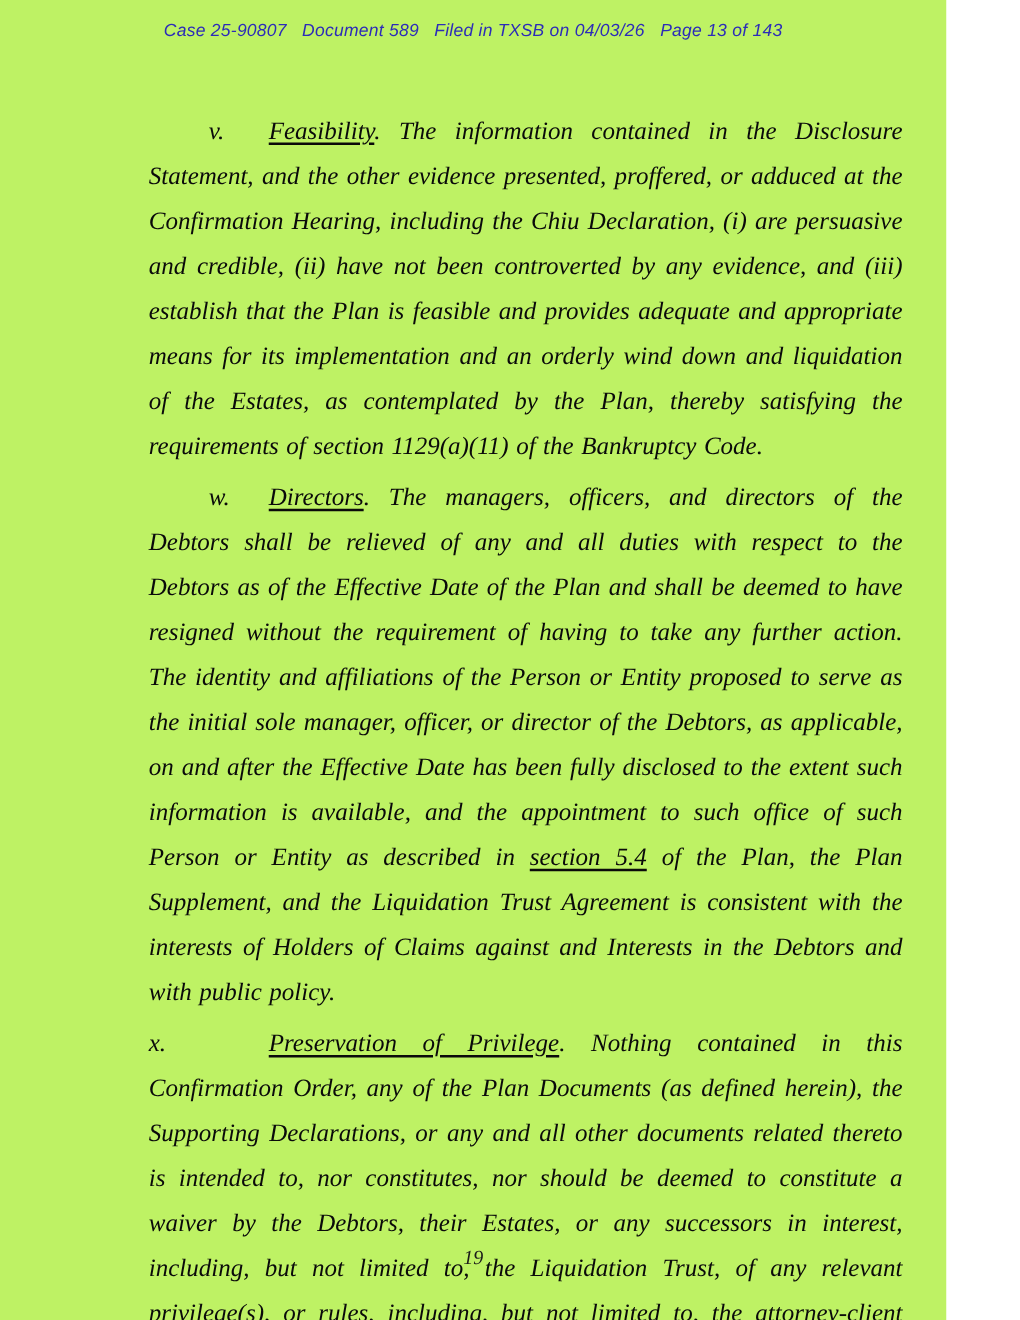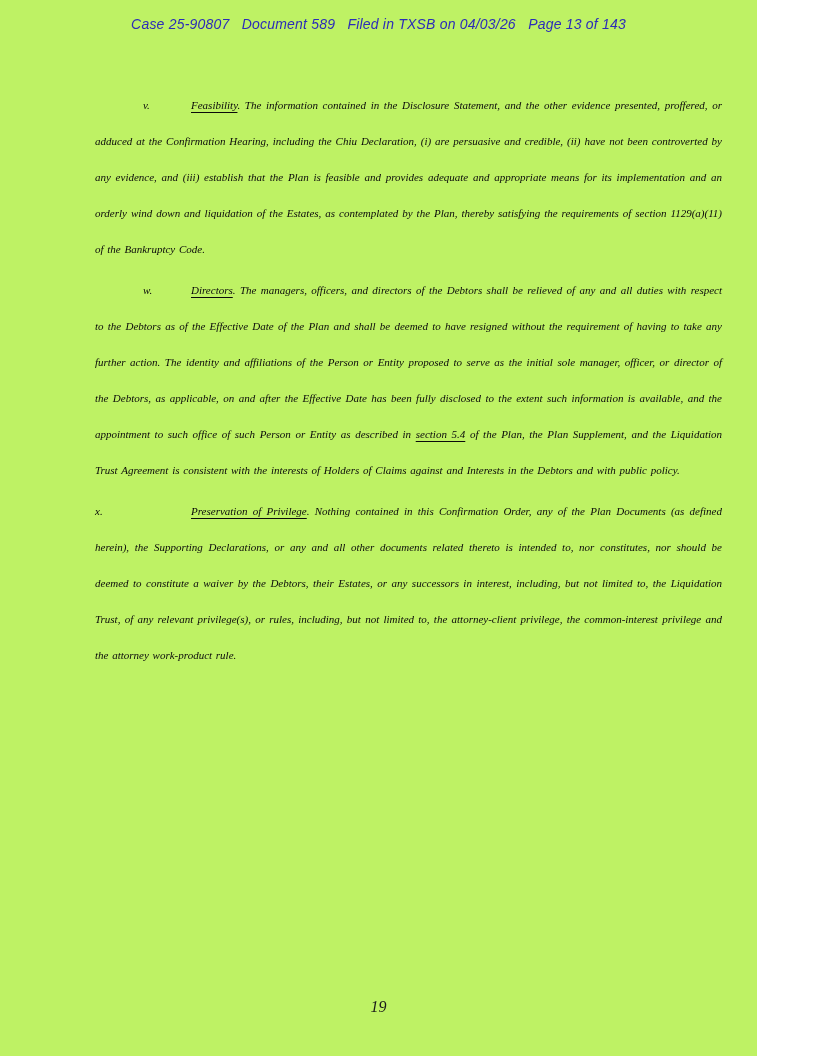--- a/index.html
+++ b/index.html
@@ -26,25 +26,26 @@
     white-space: pre;
     letter-spacing: 0.2px;
   }
   .content {
     position: absolute;
     top: 87px;
     left: 95px;
     width: 627px;
   }
   .para {
-    font-size: 11px;
+    font-size: 20px;
     line-height: 36px;
     text-align: justify;
     margin-bottom: 5px;
     word-spacing: 1px;
+    margin-left: 24px;
   }
   .indent {
     display: inline-block;
     width: 48px;
   }
   .plabel {
     display: inline-block;
     width: 48px;
     text-align: left;
   }

